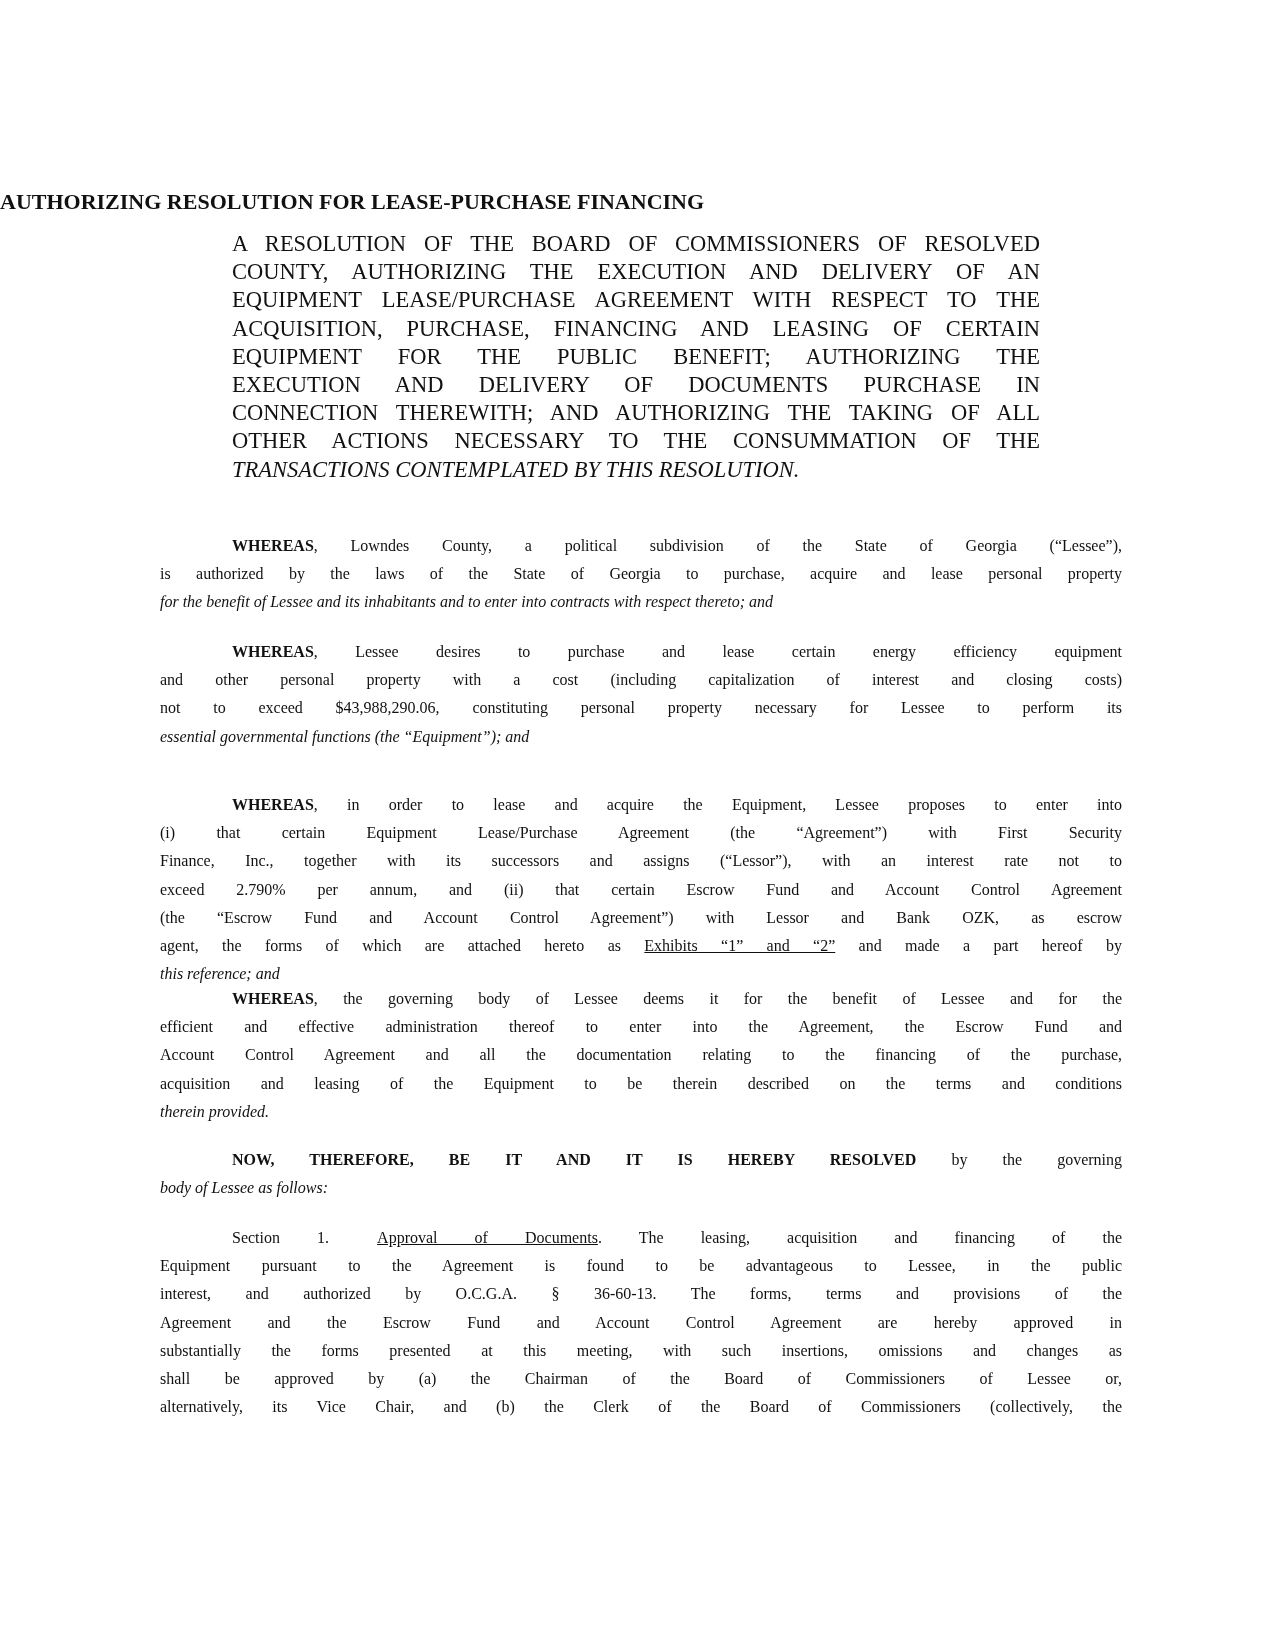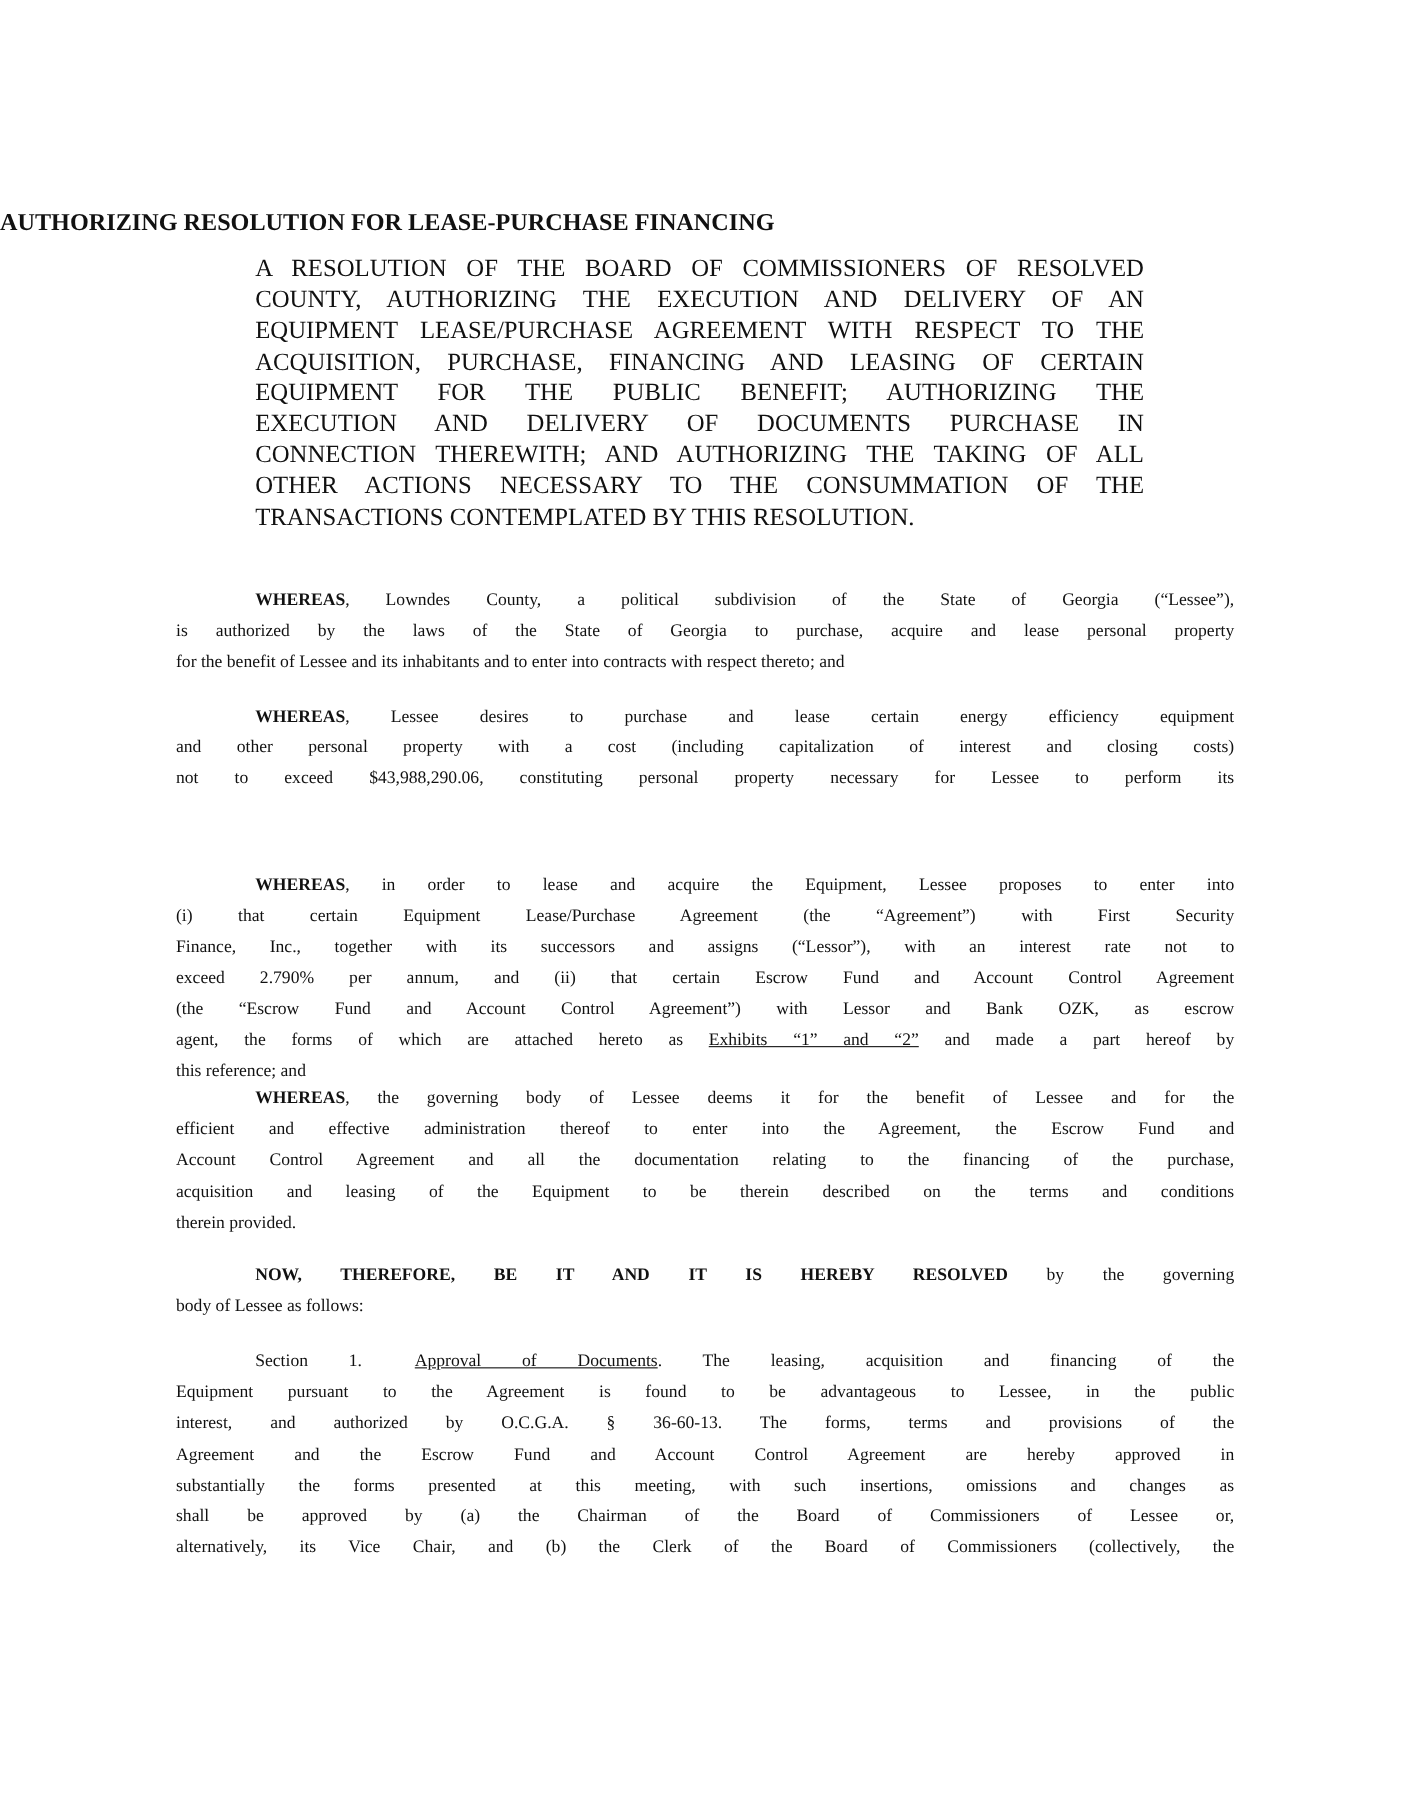--- a/index.html
+++ b/index.html
@@ -4,21 +4,21 @@
 <style>
   html, body { margin: 0; padding: 0; background: #ffffff; }
   body { width: 1275px; height: 1651px; position: relative; overflow: hidden;
          font-family: "Liberation Serif", "DejaVu Serif", serif; color: #111; }
   .page { position: absolute; left: 0; top: 0; width: 1275px; height: 1651px; background: #fff; }
   .title { position: absolute; left: 0; right: 0; top: 142px; text-align: left;
            font-weight: bold; font-size: 22px; letter-spacing: 0px; margin-top: 47px; }
   .preamble { position: absolute; left: 232px; width: 808px; top: 230px; font-size: 22.5px; line-height: 28.2px; }
   .body-block { position: absolute; left: 160px; width: 962px; font-size: 16px; line-height: 28.2px; }
   .line { display: block; white-space: nowrap; text-align: justify; text-align-last: justify; height: 28.2px; }
-  .line.last { text-align-last: left; }
+  .line.last { text-align-last: left; font-style: italic; }
   .indent { padding-left: 72px; }
   .b { font-weight: bold; }
   .u { text-decoration: underline; }
   .sec-gap { display: inline-block; width: 48px; }
 </style>
 </head>
 <body>
 
 <div class="page">
 
@@ -39,20 +39,21 @@
   <div class="body-block" style="top:532px;">
     <span class="line indent"><span class="b">WHEREAS</span><span>, Lowndes County, a political subdivision of the State of Georgia (“Lessee”),</span></span>
     <span class="line">is authorized by the laws of the State of Georgia to purchase, acquire and lease personal property</span>
     <span class="line last">for the benefit of Lessee and its inhabitants and to enter into contracts with respect thereto; and</span>
   </div>
 
   <div class="body-block" style="top:638px;">
     <span class="line indent"><span class="b">WHEREAS</span><span>, Lessee desires to purchase and lease certain energy efficiency equipment</span></span>
     <span class="line">and other personal property with a cost (including capitalization of interest and closing  costs)</span>
     <span class="line">not to exceed $43,988,290.06, constituting personal property necessary for Lessee to perform its</span>
+    <span class="line last">essential governmental functions (the “Equipment”); and</span>
   </div>
 
   <div class="body-block" style="top:771px;margin-top:20px;">
     <span class="line indent"><span class="b">WHEREAS</span><span>, in order to lease and acquire the Equipment, Lessee proposes to enter into</span></span>
     <span class="line">(i) that certain Equipment Lease/Purchase Agreement (the “Agreement”) with First Security</span>
     <span class="line">Finance, Inc., together with its successors and assigns (“Lessor”), with an interest rate not to</span>
     <span class="line">exceed 2.790% per annum, and (ii) that certain Escrow Fund and Account Control Agreement</span>
     <span class="line">(the “Escrow Fund and Account Control Agreement”) with Lessor and Bank OZK, as escrow</span>
     <span class="line"><span>agent, the forms of which are attached hereto as </span><span class="u">Exhibits “1” and “2”</span><span> and made a part hereof by</span></span>
     <span class="line last">this reference; and</span>

